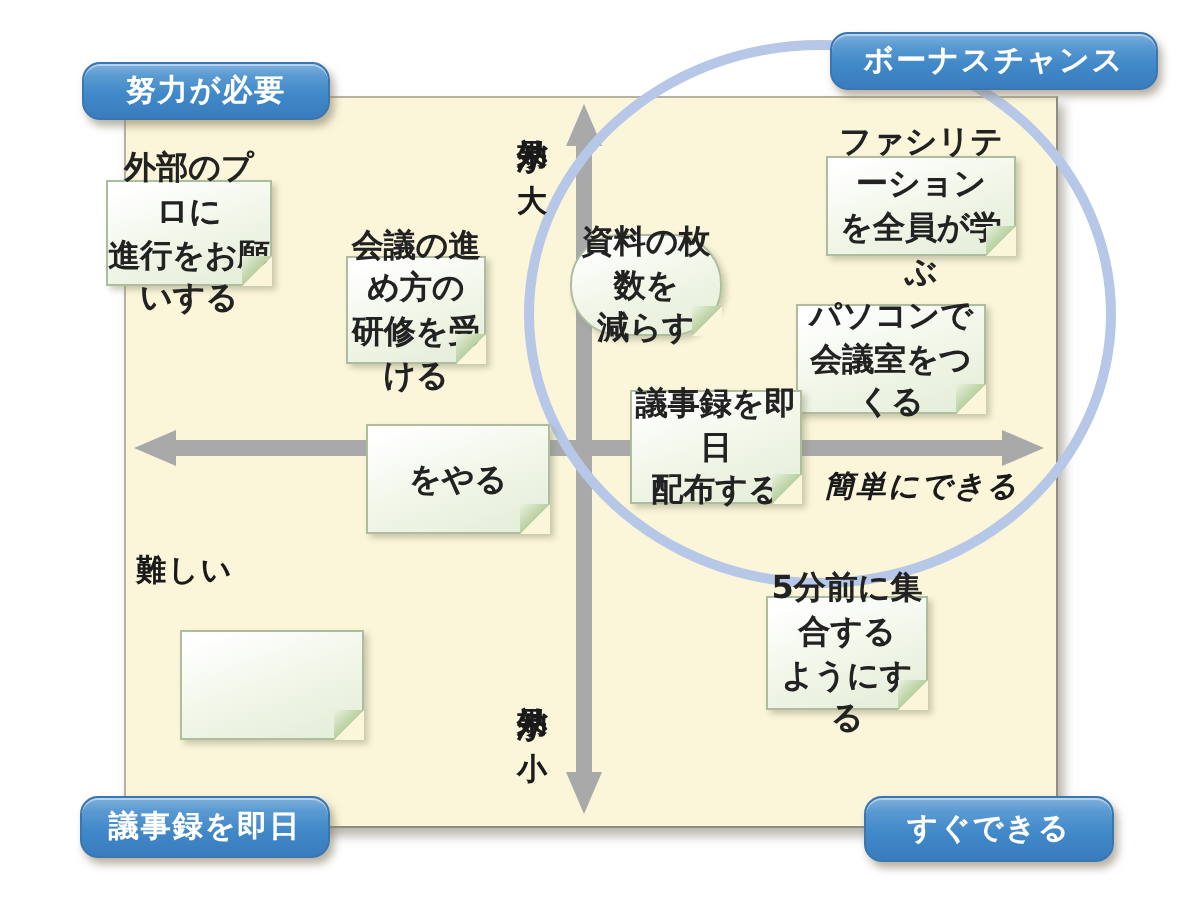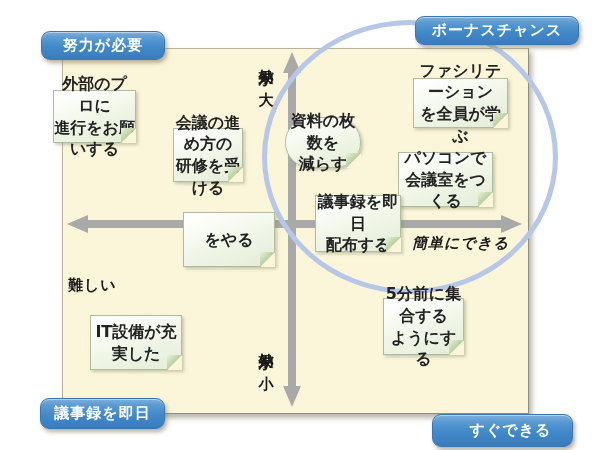--- a/index.html
+++ b/index.html
@@ -74,21 +74,21 @@
     position:absolute;display:flex;align-items:center;justify-content:center;
     color:#ffffff;font-weight:bold;font-size:15px;letter-spacing:1px;
     border-radius:9px;white-space:nowrap;
     background:linear-gradient(180deg,var(--label-blue-top,#7fb0dc) 0%,#5a9ad2 22%,#4189c9 55%,var(--label-blue-bottom,#3a7cbd) 100%);
     box-shadow:2px 3px 4px rgba(135,125,100,0.6), inset 0 1px 0 rgba(255,255,255,0.45);
     border:1px solid #3a76b0;
   }
   .cl-top-left{left:41px;top:31px;width:122px;height:27px;}
   .cl-top-right{left:415px;top:16px;width:162px;height:27px;}
   .cl-bottom-left{left:40px;top:398px;width:123px;height:29px;}
-  .cl-bottom-right{left:432px;top:414px;width:123px;height:31px;padding-left:16px;}
+  .cl-bottom-right{left:432px;top:398px;width:123px;height:31px;}
 </style>
 </head>
 <body style="--panel-bg: #fbf6da; --label-blue-top: #7fb0dc; --label-blue-bottom: #3a7cbd; --axis-gray: #a9a9a9; --circle-blue: #b6c7e7; --note-green: #e3edd7; --fold-green: #8fb275; --text-dark: #222222;">
 
 <div class="stage">
 
   <div class="panel"></div>
 
   <div class="axis axis-v"></div>
   <div class="axis axis-h"></div>
@@ -155,21 +155,20 @@
       </div>
       <div class="note" style="left: 183px; top: 212px; width: 92px; height: 55px;">
         <div class="note-text">
           <div>をやる</div>
         </div>
         <div class="fold-back"></div>
         <div class="fold"></div>
       </div>
       <div class="note" style="left: 90px; top: 315px; width: 92px; height: 55px;">
         <div class="note-text">
-          <div>IT設備が充実した</div>
         </div>
         <div class="fold-back"></div>
         <div class="fold"></div>
       </div>
       <div class="note" style="left: 383px; top: 298px; width: 81px; height: 57px;">
         <div class="note-text">
           <div>5分前に集合する</div>
           <div>ようにする</div>
         </div>
         <div class="fold-back"></div>

